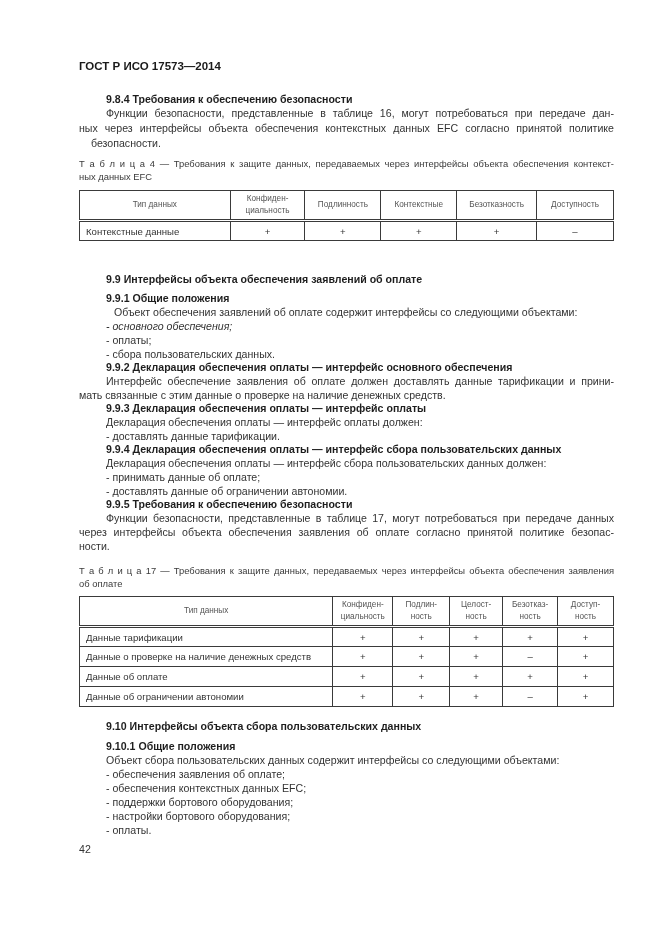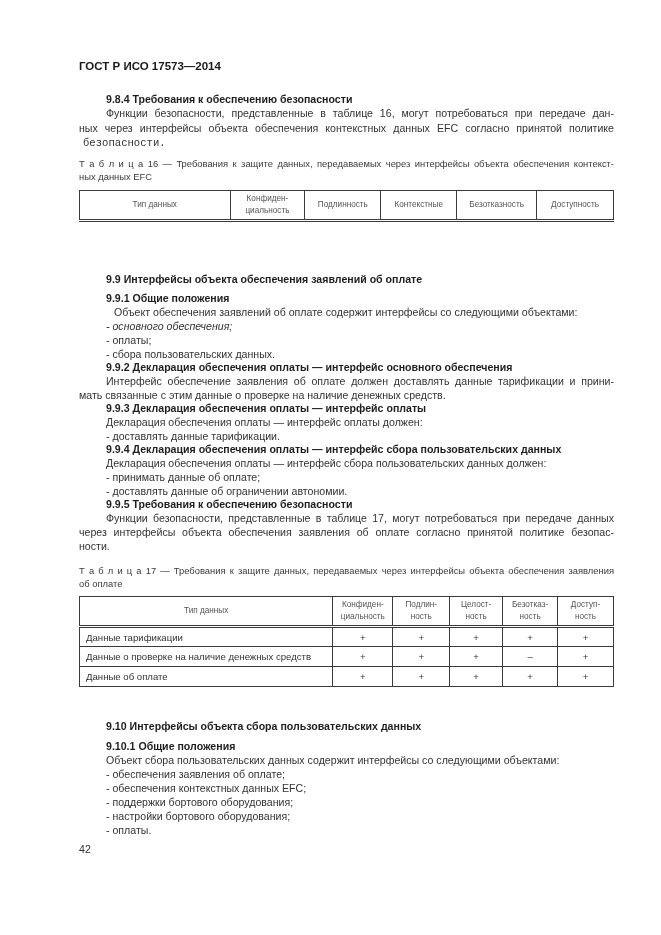--- a/index.html
+++ b/index.html
@@ -20,42 +20,50 @@
   .pagenum { left: 79px; top: 843px; font-size: 10.6px; color: #333; }
 </style>
 </head>
 <body>
 
 <div class="abs hdr">ГОСТ Р ИСО 17573—2014</div>
 
 <div class="abs h" style="left:106px; top:93px;">9.8.4  Требования к обеспечению безопасности</div>
 <div class="abs line just" style="left:106px; top:107px; width:508px;">Функции безопасности, представленные в таблице 16, могут потребоваться при передаче дан-</div>
 <div class="abs line just" style="left:79px; top:122px; width:535px;">ных через интерфейсы объекта обеспечения контекстных данных EFC согласно принятой политике</div>
-<div class="abs line" style="left:83px; top:137px;font-family:Liberation Mono, monospace;">безопасности.</div>
+<div class="abs line" style="left:91px; top:137px;">безопасности.</div>
 
-<div class="abs cap just" style="left:79px; top:158px; width:535px;">Т а б л и ц а  16 — Требования к защите данных, передаваемых через интерфейсы объекта обеспечения контекст-</div>
+<div class="abs cap just" style="left:79px; top:158px; width:535px;">Т а б л и ц а  4 — Требования к защите данных, передаваемых через интерфейсы объекта обеспечения контекст-</div>
 <div class="abs cap" style="left:79px; top:171px;">ных данных EFC</div>
 
 <table class="t" style="left:79px; top:190px; width:535px;">
   <colgroup>
     <col style="width:151px">
       <col style="width:75px">
       <col style="width:76px">
       <col style="width:76px">
       <col style="width:80px">
       <col style="width:77px">
   </colgroup>
   <tbody>
       <tr class="head" style="height:30px;">
     <td class="first">Тип данных</td>
     <td>Конфиден-<br>циальность</td>
     <td>Подлинность</td>
     <td>Контекстные</td>
     <td>Безотказность</td>
     <td>Доступность</td>
+  </tr>
+  <tr style="height:20px;">
+    <td class="first">Контекстные данные</td>
+    <td>+</td>
+    <td>+</td>
+    <td>+</td>
+    <td>+</td>
+    <td>–</td>
   </tr>
 </tbody>
   </table>
 
 <div class="abs h" style="left:106px; top:273px;">9.9  Интерфейсы объекта обеспечения заявлений об оплате</div>
 <div class="abs h" style="left:106px; top:292px;">9.9.1  Общие положения</div>
 <div class="abs line" style="left:114px; top:306px;">Объект обеспечения заявлений об оплате содержит интерфейсы со следующими объектами:</div>
 <div class="abs line" style="left:106px; top:320px;font-style:italic;">- основного обеспечения;</div>
 <div class="abs line" style="left:106px; top:334px;">- оплаты;</div>
 <div class="abs line" style="left:106px; top:348px;">- сбора пользовательских данных.</div>
@@ -116,20 +124,28 @@
     <td>+</td>
   </tr>
   <tr style="height:20px;">
     <td class="first">Данные об оплате</td>
     <td>+</td>
     <td>+</td>
     <td>+</td>
     <td>+</td>
     <td>+</td>
   </tr>
+  <tr style="height:20px;">
+    <td class="first">Данные об ограничении автономии</td>
+    <td>+</td>
+    <td>+</td>
+    <td>+</td>
+    <td>–</td>
+    <td>+</td>
+  </tr>
 </tbody>
   </table>
 
 <div class="abs h" style="left:106px; top:720px;">9.10  Интерфейсы объекта сбора пользовательских данных</div>
 <div class="abs h" style="left:106px; top:740px;">9.10.1  Общие положения</div>
 <div class="abs line" style="left:106px; top:754px;text-align:right;">Объект сбора пользовательских данных содержит интерфейсы со следующими объектами:</div>
 <div class="abs line" style="left:106px; top:768px;">- обеспечения заявления об оплате;</div>
 <div class="abs line" style="left:106px; top:782px;">- обеспечения контекстных данных EFC;</div>
 <div class="abs line" style="left:106px; top:796px;">- поддержки бортового оборудования;</div>
 <div class="abs line" style="left:106px; top:810px;">- настройки бортового оборудования;</div>

